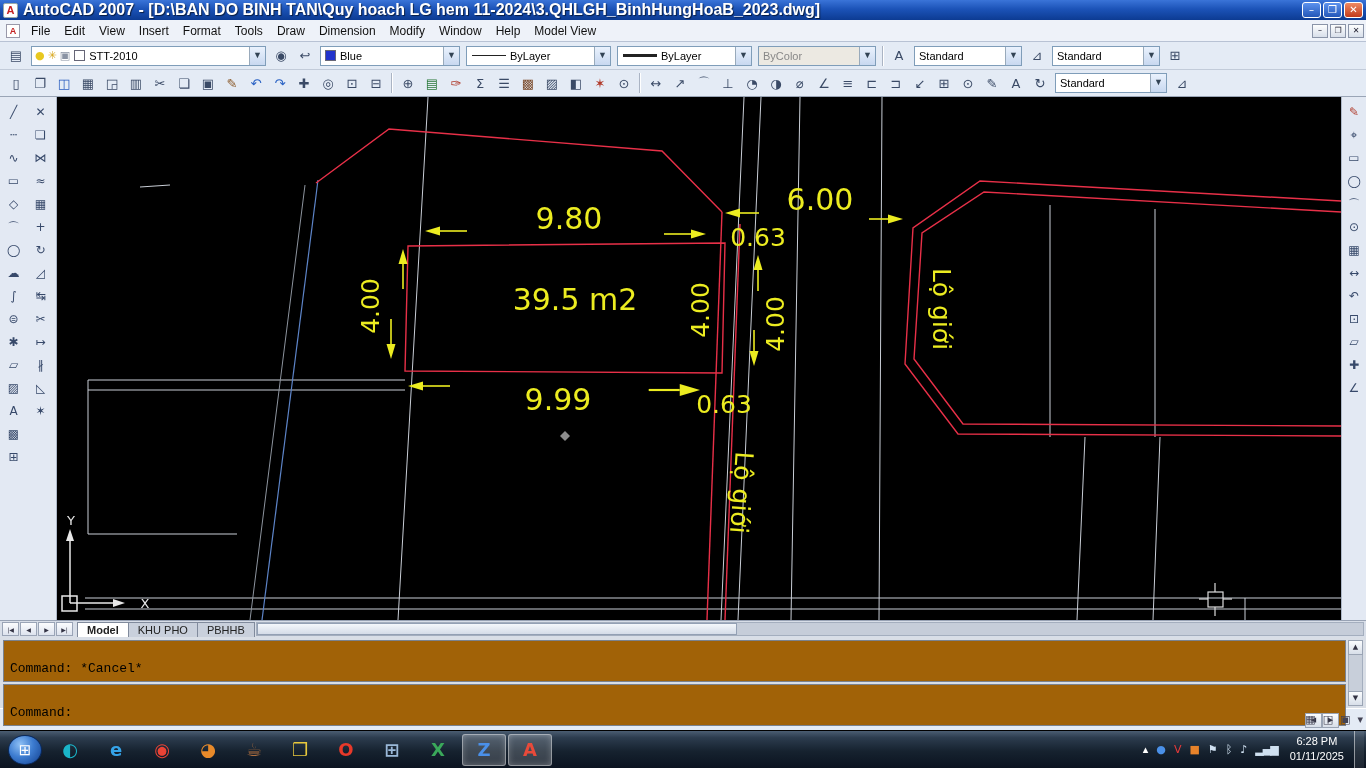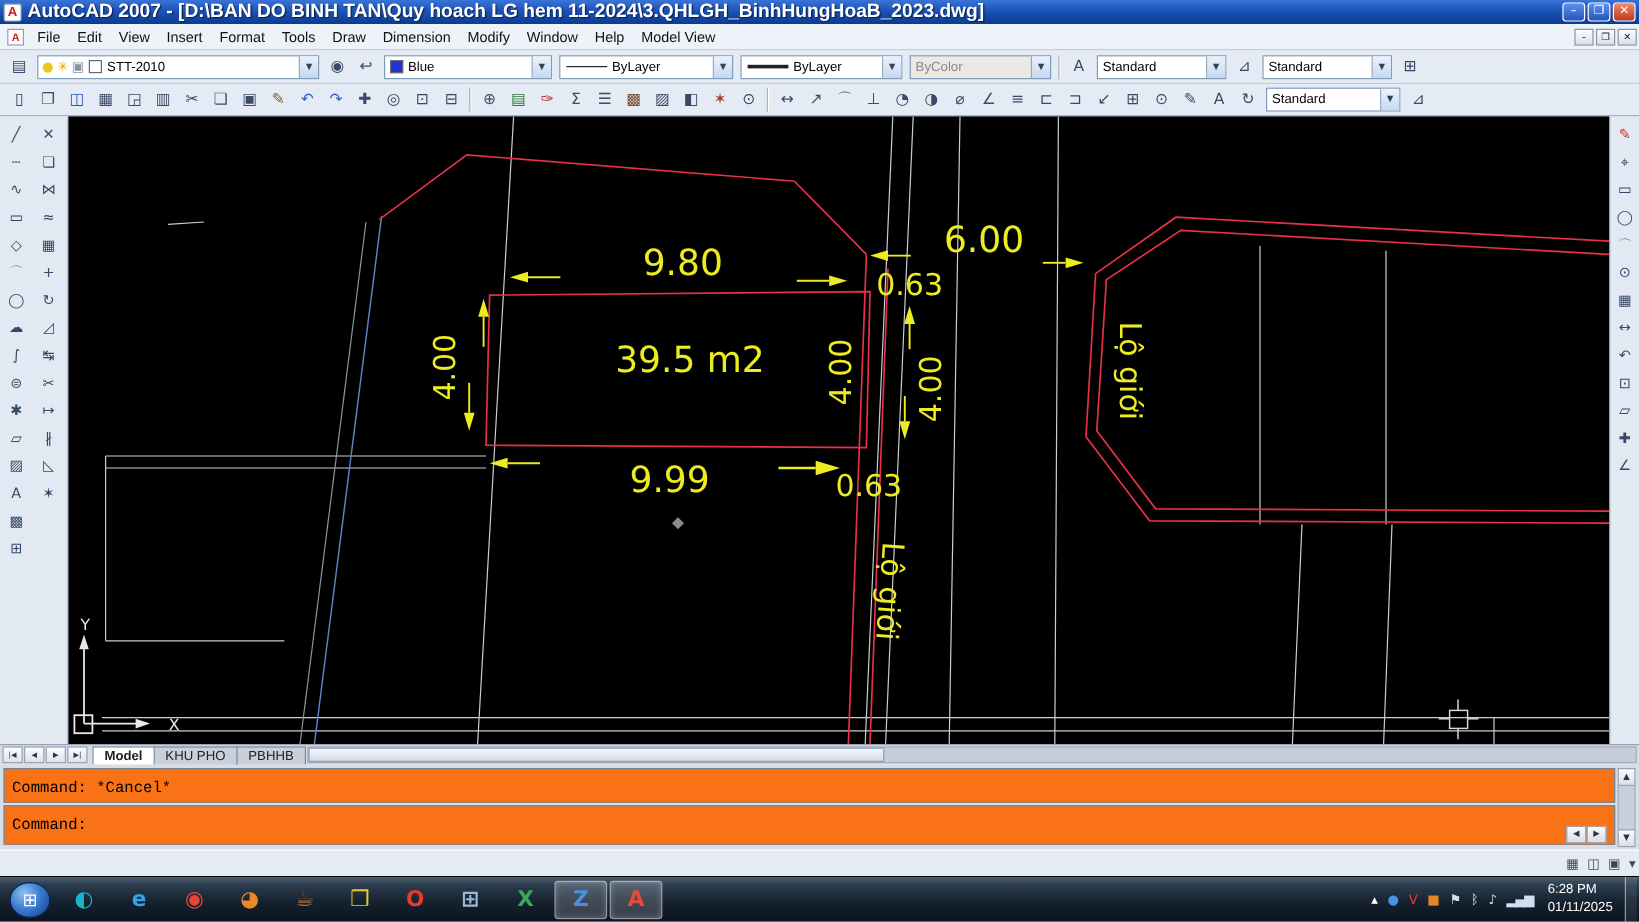--- a/index.html
+++ b/index.html
@@ -81,22 +81,22 @@
   .tabs { display:flex; height:100%; align-items:flex-end; margin-left:3px; }
   .tab { padding:1px 9px 1px; font-size:11px; background:#c9d0dc; border:1px solid #808a9c; border-bottom:none;
     margin-right:-1px; color:#222; }
   .tab.active { background:#fff; font-weight:bold; position:relative; z-index:2; }
   .hscroll { flex:1; height:14px; margin:0 2px; background:#c6cdd9; border:1px solid #a4aebe; position:relative; }
   .hthumb { position:absolute; left:0; top:0; width:480px; height:12px; background:linear-gradient(#f4f7fb,#d5dce8); border:1px solid #93a0b4; }
 
   
   .cmd { height:71px; background:#d9dee6; padding:3px 3px 2px; display:flex; }
   .cmd-left { flex:1; display:flex; flex-direction:column; }
-  .cmd-box { background:#f97316; border:1px solid #7a828f; font-family:"Liberation Mono","DejaVu Sans Mono",monospace;
-    font-size:13px; color:#000; padding:8px 6px; white-space:pre; }
+  .cmd-box { background:#a16207; border:1px solid #7a828f; font-family:"Liberation Mono","DejaVu Sans Mono",monospace;
+    font-size:13px; color:#000; padding:20px 6px; white-space:pre; }
   .cmd-hist { height:29px; }
   .cmd-in { height:33px; margin-top:2px; display:flex; align-items:flex-start; justify-content:space-between; }
   .harrows { display:flex; margin-top:8px; }
   .harrows .sb { width:17px; height:15px; border:1px solid #9aa4b4; background:linear-gradient(#fafcfe,#d8dfe9);
     font-size:7px; text-align:center; line-height:13px; color:#334; font-family:"DejaVu Sans",sans-serif; }
   .vscroll { width:15px; margin-left:2px; display:flex; flex-direction:column; }
   .vscroll .sb { height:15px; border:1px solid #9aa4b4; background:linear-gradient(#fafcfe,#d8dfe9);
     font-size:7px; text-align:center; line-height:13px; color:#334; font-family:"DejaVu Sans",sans-serif; }
   .vtrack { flex:1; background:#c8cfda; border:1px solid #a4aebe; border-top:none; border-bottom:none; }
 
@@ -117,21 +117,21 @@
   .orb { width:34px; height:30px; margin:0 6px; border-radius:50%; display:flex; align-items:center; justify-content:center;
     background:radial-gradient(circle at 35% 30%, #8ec0f5 0%, #3d7cd0 45%, #123f8e 100%);
     border:1px solid #0a2a5e; color:#fff; font-family:"DejaVu Sans",sans-serif; font-size:15px; }
   .apps { display:flex; height:100%; align-items:center; }
   .app { width:44px; height:32px; margin-right:2px; border-radius:3px; display:flex; align-items:center; justify-content:center;
     font-family:"DejaVu Sans",sans-serif; font-size:18px; font-weight:bold; }
   .app.active { background:rgba(255,255,255,.18); border:1px solid rgba(255,255,255,.45);
     box-shadow:inset 0 0 6px rgba(255,255,255,.25); }
   .tray { margin-left:auto; display:flex; align-items:center; }
   .tray span { font-family:"DejaVu Sans",sans-serif; font-size:11px; margin-left:9px; letter-spacing:-1px; }
-  .clock { color:#fff; font-size:11px; text-align:left; line-height:1.35; margin:0 10px 1px 12px; }
+  .clock { color:#fff; font-size:11px; text-align:center; line-height:1.35; margin:0 10px 1px 12px; }
   .show-desktop { width:10px; height:38px; border-left:1px solid rgba(255,255,255,.5); background:rgba(255,255,255,.08); }
 </style>
 </head>
 <body>
 
 <div class="titlebar">
   <div class="app-icon">A</div>
   <div class="title-text">AutoCAD 2007 - [D:\BAN DO BINH TAN\Quy hoach LG hem 11-2024\3.QHLGH_BinhHungHoaB_2023.dwg]</div>
   <div class="win-btn">–</div>
   <div class="win-btn">❐</div>

